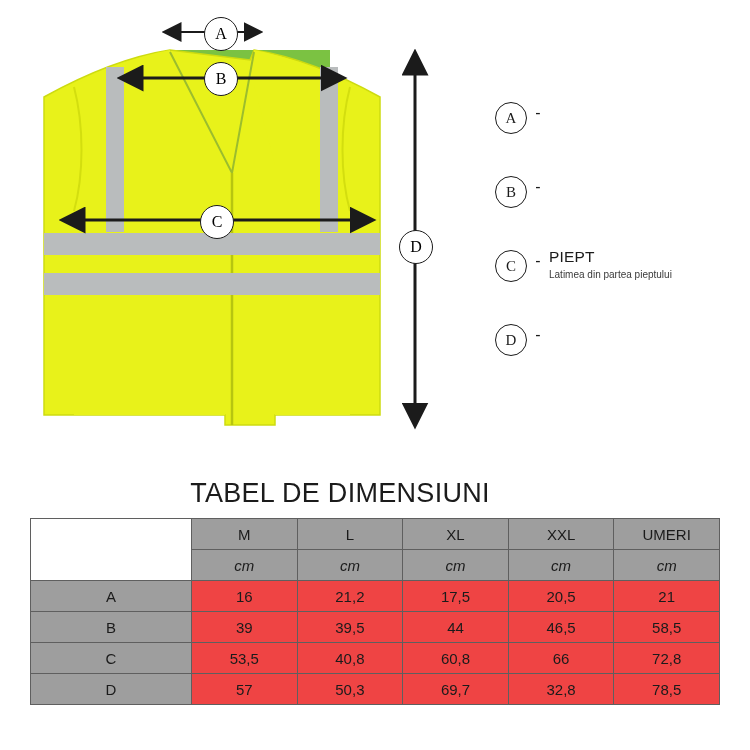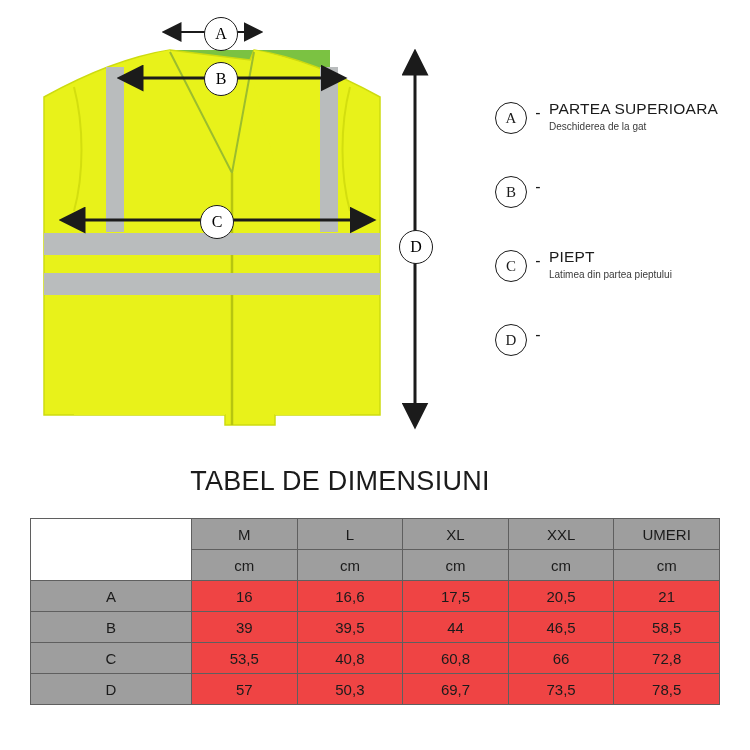--- a/index.html
+++ b/index.html
@@ -84,21 +84,21 @@
     color: #3a3a3a;
     margin-top: 3px;
     line-height: 12px;
     white-space: nowrap;
   }
 
   
   .table-title {
     position: absolute;
     left: 0;
-    top: 466px;
+    top: 478px;
     width: 680px;
     text-align: center;
     font-size: 27px;
     color: #1b1b1b;
     letter-spacing: .3px;
   }
 
   
   .size-table {
     position: absolute;
@@ -121,20 +121,21 @@
     background: #9e9e9e;
     color: #ffffff;
   }
   .hdr-size {
     font-size: 14px;
     height: 21px;
   }
   .hdr-unit {
     font-size: 13px;
     height: 21px;
+    font-style: italic;
   }
   .corner {
     background: #ffffff;
     border: 1px solid #5f5f5f;
   }
   .rowlabel {
     background: #9e9e9e;
     color: #1b1b1b;
     font-size: 17px;
   }
@@ -212,24 +213,20 @@
     </div>
   </div>
 
   <div class="legend">
 
     <div class="legend-row">
       <div class="legend-badge">
         <span>A</span>
       </div>
       <div class="legend-dash">-</div>
-      <div class="legend-text">
-        <div class="legend-title">PARTEA SUPERIOARA</div>
-        <div class="legend-sub">Deschiderea de la gat</div>
-      </div>
     </div>
 
     <div class="legend-row">
       <div class="legend-badge">
         <span>B</span>
       </div>
       <div class="legend-dash">-</div>
     </div>
 
     <div class="legend-row">
@@ -268,21 +265,21 @@
         <td class="hdr hdr-unit">cm</td>
         <td class="hdr hdr-unit">cm</td>
         <td class="hdr hdr-unit">cm</td>
         <td class="hdr hdr-unit">cm</td>
         <td class="hdr hdr-unit">cm</td>
       </tr>
 
       <tr>
         <td class="rowlabel">A</td>
         <td class="val">16</td>
-        <td class="val">16,6</td>
+        <td class="val">21,2</td>
         <td class="val">17,5</td>
         <td class="val">20,5</td>
         <td class="val">21</td>
       </tr>
       <tr>
         <td class="rowlabel">B</td>
         <td class="val">39</td>
         <td class="val">39,5</td>
         <td class="val">44</td>
         <td class="val">46,5</td>
@@ -294,19 +291,19 @@
         <td class="val">40,8</td>
         <td class="val">60,8</td>
         <td class="val">66</td>
         <td class="val">72,8</td>
       </tr>
       <tr>
         <td class="rowlabel">D</td>
         <td class="val">57</td>
         <td class="val">50,3</td>
         <td class="val">69,7</td>
-        <td class="val">73,5</td>
+        <td class="val">32,8</td>
         <td class="val">78,5</td>
       </tr>
     </tbody>
   </table>
 
 </div>
 
 </body></html>

